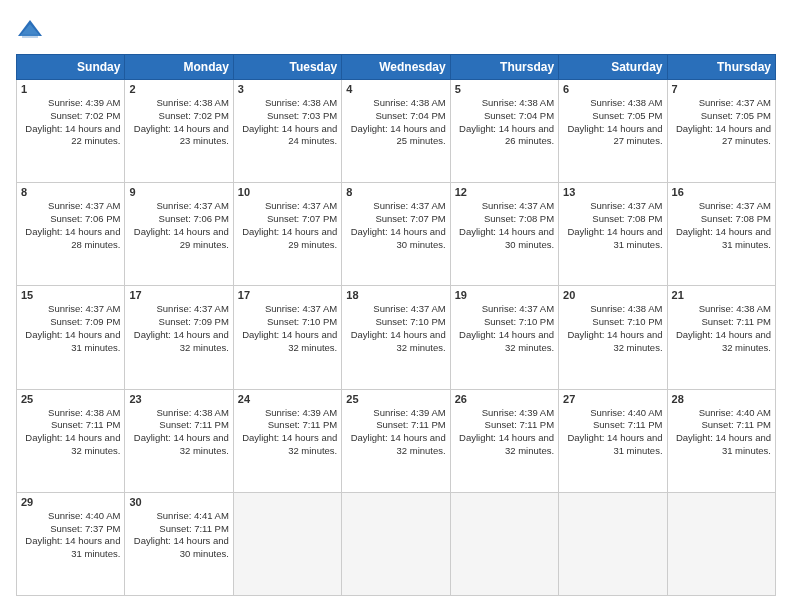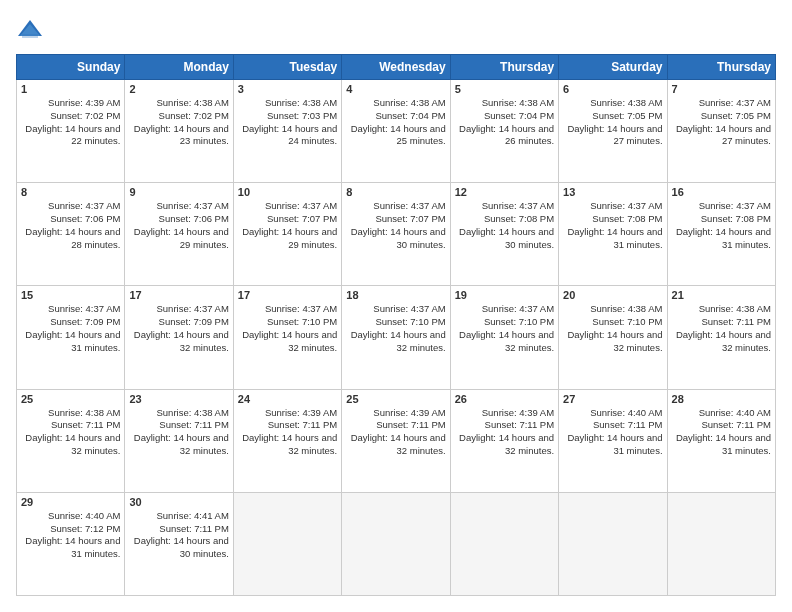--- a/index.html
+++ b/index.html
@@ -365,21 +365,21 @@
           <span>Sunset: 7:11 PM</span><br>
           <span>Daylight: 14 hours and 31 minutes.</span>
         </div>
           </td>
         </tr>
         <tr>
           <td>
         <span class="day-num">29</span>
         <div class="cell-content">
           <span>Sunrise: 4:40 AM</span><br>
-          <span>Sunset: 7:12 PM</span><br>
+          <span>Sunset: 7:37 PM</span><br>
           <span>Daylight: 14 hours and 31 minutes.</span>
         </div>
           </td>
           <td>
         <span class="day-num">30</span>
         <div class="cell-content">
           <span>Sunrise: 4:41 AM</span><br>
           <span>Sunset: 7:11 PM</span><br>
           <span>Daylight: 14 hours and 30 minutes.</span>
         </div>

